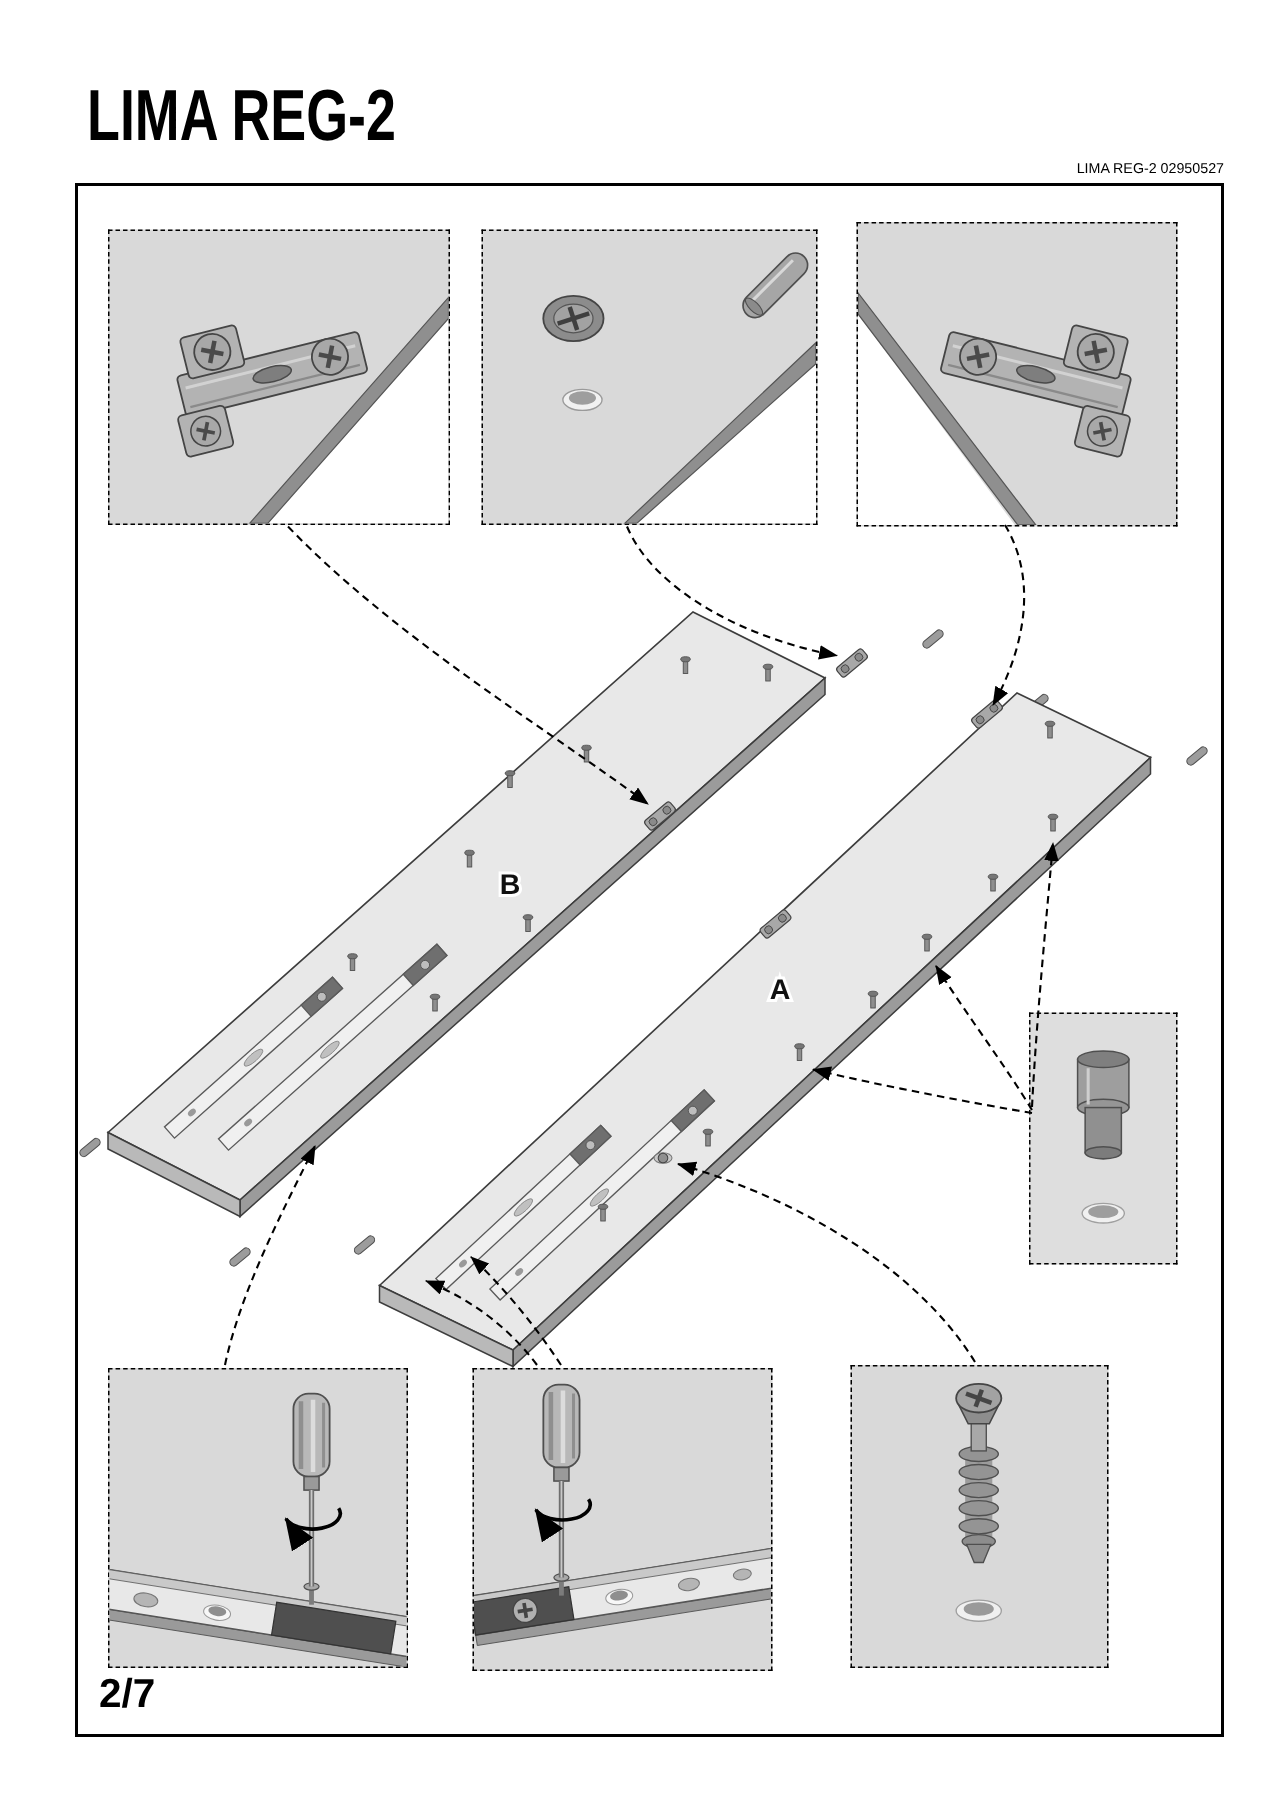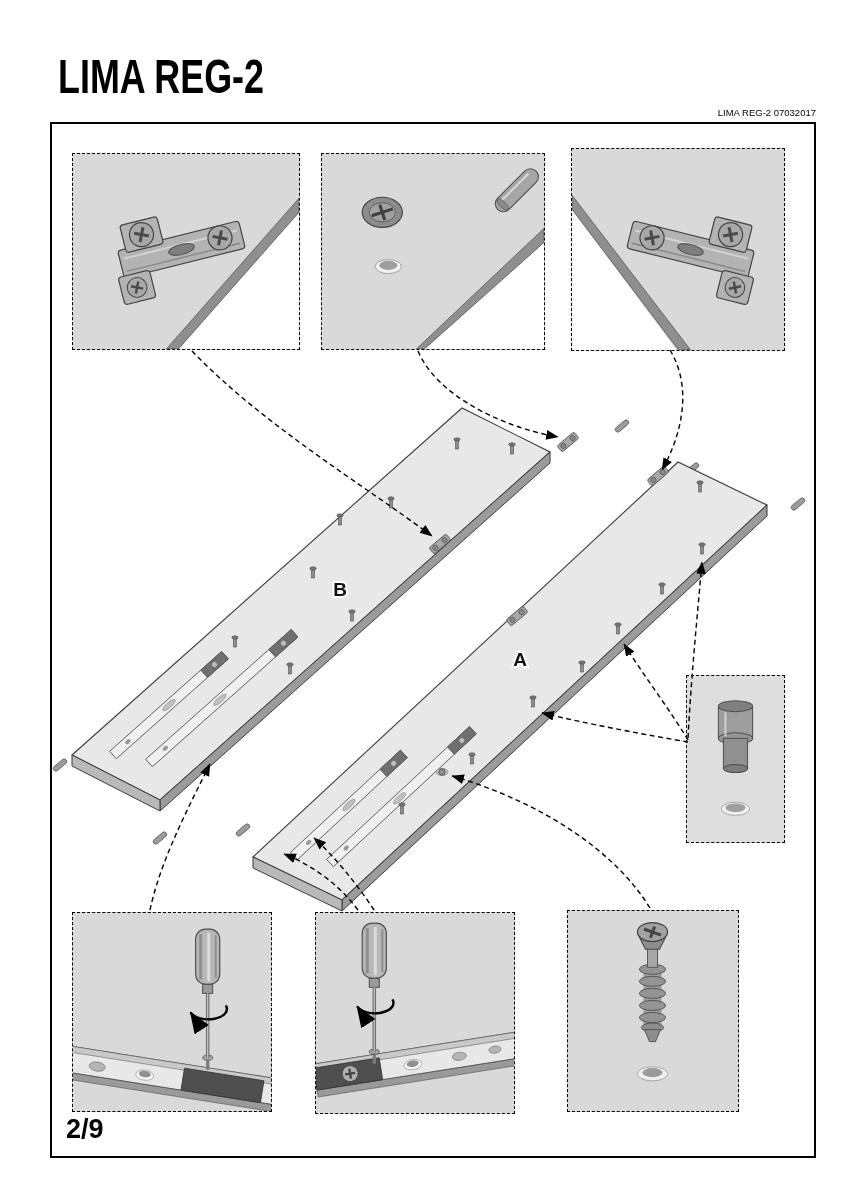--- a/index.html
+++ b/index.html
@@ -64,21 +64,21 @@
       <rect x="-5" y="55" width="10" height="9" fill="#9a9a9a" stroke="#4f4f4f" stroke-width="1"></rect>
       <line x1="0" y1="64" x2="0" y2="128" stroke="#6e6e6e" stroke-width="3.5"></line>
       <line x1="0" y1="64" x2="0" y2="128" stroke="#c9c9c9" stroke-width="1.2"></line>
     </g>
   </defs>
 </svg>
 
 <div class="page">
 
   <div class="title">LIMA REG-2</div>
-  <div class="docref">LIMA REG-2 07032017</div>
+  <div class="docref">LIMA REG-2 02950527</div>
 
   <div class="frame">
 
     <div class="co" style="left:20px;top:29px;width:228px;height:197px">
       <svg viewBox="0 0 225 194">
         <polygon points="225,52 225,194 98,194" fill="#ffffff"></polygon>
         <polygon points="93,194 225,44 225,58 105,194" fill="#8f8f8f" stroke="#555" stroke-width="0.8"></polygon>
         <g transform="translate(108,95) rotate(-14)">
             <use href="#plate"></use>
           </g>
@@ -308,15 +308,15 @@
         <path d="M636,614 C639,556 645,495 650,438" marker-end="url(#ah)"></path>
         <path d="M636,616 C618,586 592,552 572,520" marker-end="url(#ah)"></path>
         <path d="M636,618 C600,612 536,600 490,589" marker-end="url(#ah)"></path>
         <path d="M98,786 C108,738 136,684 158,640" marker-end="url(#ah)"></path>
         <path d="M306,786 C282,754 252,738 232,730" marker-end="url(#ah)"></path>
         <path d="M322,786 C305,760 282,732 262,714" marker-end="url(#ah)"></path>
         <path d="M598,784 C556,716 470,672 400,652" marker-end="url(#ah)"></path>
       </g>
     </svg>
 
-    <div class="pageno">2/9</div>
+    <div class="pageno">2/7</div>
   </div>
 </div>
 
 </body></html>

